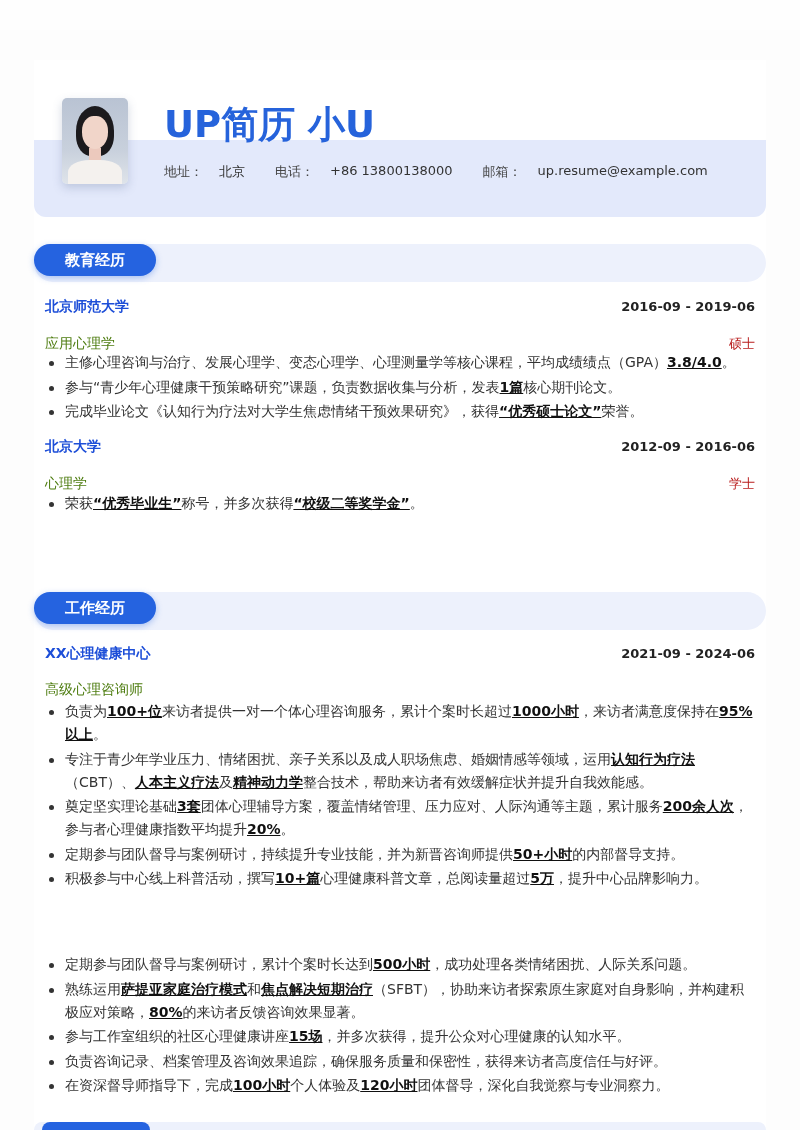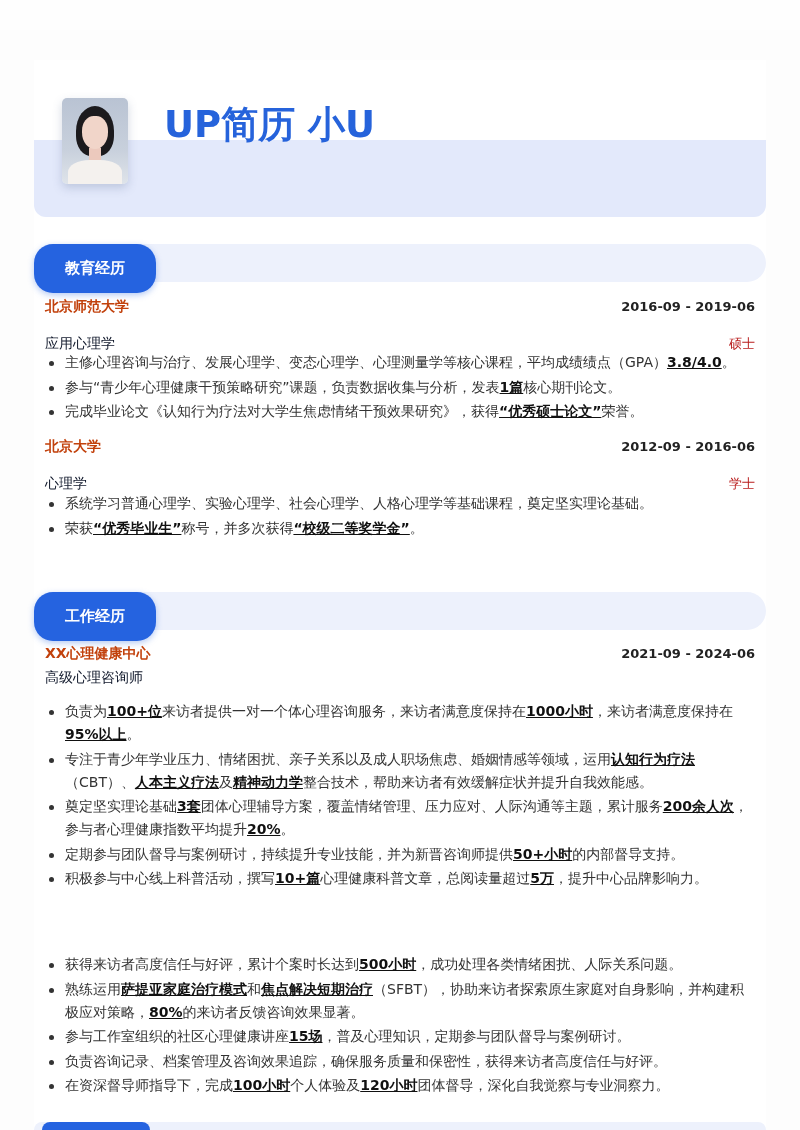--- a/index.html
+++ b/index.html
@@ -17,29 +17,29 @@
   .photo .face { position: absolute; left: 20px; top: 18px; width: 26px; height: 33px; background: #f1d5c9; border-radius: 45% 45% 50% 50%; }
   .photo .body { position: absolute; left: 6px; top: 62px; width: 54px; height: 30px; background: #f4f1ee; border-radius: 40% 40% 0 0; }
   .photo .neck { position: absolute; left: 27px; top: 50px; width: 12px; height: 14px; background: #ecc9bd; }
   .name { position: absolute; left: 130px; top: 12px; font-size: 37px; font-weight: bold; color: #2663db; letter-spacing: 0px; margin-top: 8px; }
   .contacts { position: absolute; left: 130px; top: 83px; font-size: 13px; color: #333; display: flex; gap: 0; }
   .contact { display: flex; margin-right: 30px; }
   .contact .k { margin-right: 16px; color: #444; }
   .contact .v { color: #333; }
 
   .section-head { position: absolute; left: 34px; width: 732px; height: 38px; background: #edf1fc; border-radius: 19px; }
-  .section-pill { position: absolute; left: 0; top: 0; width: 122px; height: 49px; background: #2563e0; border-radius: 19px;
+  .section-pill { position: absolute; left: 0; top: 0; width: 122px; height: 32px; background: #2563e0; border-radius: 19px;
                   color: #fff; font-size: 15px; font-weight: bold; display: flex; align-items: center; justify-content: center;
                   box-shadow: 0 2px 6px rgba(37,99,224,0.35); text-align: right; }
 
   .entry { position: absolute; left: 45px; width: 710px; }
   .entry-row { display: flex; justify-content: space-between; align-items: baseline; }
-  .entry-title { font-size: 14px; font-weight: bold; color: #c2410c; }
+  .entry-title { font-size: 14px; font-weight: bold; color: #1d4ed8; }
   .entry-date { font-size: 13px; font-weight: bold; color: #222; }
-  .entry-sub { font-size: 14px; color: #0f172a; margin-top: 6px; }
+  .entry-sub { font-size: 14px; color: #4d7c0f; margin-top: 18px; }
   .entry-degree { font-size: 13px; color: #b91c1c; margin-top: 19px; }
 
   .bullets { position: absolute; left: 45px; width: 712px; list-style: none; }
   .bullets li { position: relative; padding-left: 20px; font-size: 14px; color: #333; line-height: 23px; margin-bottom: 1.5px; }
   .bullets li::before { content: ""; position: absolute; left: 4px; top: 10px; width: 5px; height: 5px; border-radius: 50%; background: #333; }
   .bullets b { color: #111; font-weight: bold; text-decoration: underline; }
 
   .next-section { position: absolute; left: 34px; top: 1122px; width: 732px; height: 8px; background: #edf1fc; border-radius: 8px 8px 0 0; }
   .next-section .pill { position: absolute; left: 8px; top: 0; width: 108px; height: 8px; background: #2563e0; border-radius: 8px 8px 0 0; }
 </style>
@@ -52,20 +52,34 @@
 
 <div class="header">
   <div class="header-band"></div>
   <div class="photo">
     <div class="hair"></div>
     <div class="neck"></div>
     <div class="face"></div>
     <div class="body"></div>
   </div>
   <div class="name">UP简历 小U</div>
+  <div class="contacts">
+    <div class="contact">
+      <span class="k">地址：</span>
+      <span class="v">北京</span>
+    </div>
+    <div class="contact">
+      <span class="k">电话：</span>
+      <span class="v">+86 13800138000</span>
+    </div>
+    <div class="contact">
+      <span class="k">邮箱：</span>
+      <span class="v">up.resume@example.com</span>
+    </div>
+  </div>
 </div>
 
 <div class="section-head" style="top:244px;">
   <div class="section-pill">教育经历</div>
 </div>
 
 <div class="entry" style="top:298px;">
   <div class="entry-row">
     <span class="entry-title">北京师范大学</span>
     <span class="entry-date">2016-09 - 2019-06</span>
@@ -85,50 +99,49 @@
   <div class="entry-row">
     <span class="entry-title">北京大学</span>
     <span class="entry-date">2012-09 - 2016-06</span>
   </div>
   <div class="entry-row">
     <span class="entry-sub">心理学</span>
     <span class="entry-degree">学士</span>
   </div>
 </div>
 <ul class="bullets" style="top:492px;">
-  <li><span>系统学习普通心理学、实验心理学、社会心理学、人格心理学等基础课程，奠定坚实理论基础。</span></li>
   <li><span>荣获</span><b>“优秀毕业生”</b><span>称号，并多次获得</span><b>“校级二等奖学金”</b><span>。</span></li>
 </ul>
 
 <div class="section-head" style="top:592px;">
   <div class="section-pill">工作经历</div>
 </div>
 
 <div class="entry" style="top:645px;">
   <div class="entry-row">
     <span class="entry-title">XX心理健康中心</span>
     <span class="entry-date">2021-09 - 2024-06</span>
   </div>
   <div class="entry-row">
     <span class="entry-sub">高级心理咨询师</span>
   </div>
 </div>
 <ul class="bullets" style="top:700px;">
-  <li><span>负责为</span><b>100+位</b><span>来访者提供一对一个体心理咨询服务，来访者满意度保持在</span><b>1000小时</b><span>，来访者满意度保持在</span><b>95%以上</b><span>。</span></li>
+  <li><span>负责为</span><b>100+位</b><span>来访者提供一对一个体心理咨询服务，累计个案时长超过</span><b>1000小时</b><span>，来访者满意度保持在</span><b>95%以上</b><span>。</span></li>
   <li><span>专注于青少年学业压力、情绪困扰、亲子关系以及成人职场焦虑、婚姻情感等领域，运用</span><b>认知行为疗法</b><span>（CBT）、</span><b>人本主义疗法</b><span>及</span><b>精神动力学</b><span>整合技术，帮助来访者有效缓解症状并提升自我效能感。</span></li>
   <li><span>奠定坚实理论基础</span><b>3套</b><span>团体心理辅导方案，覆盖情绪管理、压力应对、人际沟通等主题，累计服务</span><b>200余人次</b><span>，参与者心理健康指数平均提升</span><b>20%</b><span>。</span></li>
   <li><span>定期参与团队督导与案例研讨，持续提升专业技能，并为新晋咨询师提供</span><b>50+小时</b><span>的内部督导支持。</span></li>
   <li><span>积极参与中心线上科普活动，撰写</span><b>10+篇</b><span>心理健康科普文章，总阅读量超过</span><b>5万</b><span>，提升中心品牌影响力。</span></li>
 </ul>
 
 <div class="entry" style="top:899px;">
 </div>
 <ul class="bullets" style="top:953px;">
-  <li><span>获得来访者高度信任与好评，累计个案时长达到</span><b>500小时</b><span>，成功处理各类情绪困扰、人际关系问题。</span></li>
+  <li><span>定期参与团队督导与案例研讨，累计个案时长达到</span><b>500小时</b><span>，成功处理各类情绪困扰、人际关系问题。</span></li>
   <li><span>熟练运用</span><b>萨提亚家庭治疗模式</b><span>和</span><b>焦点解决短期治疗</b><span>（SFBT），协助来访者探索原生家庭对自身影响，并构建积极应对策略，</span><b>80%</b><span>的来访者反馈咨询效果显著。</span></li>
-  <li><span>参与工作室组织的社区心理健康讲座</span><b>15场</b><span>，普及心理知识，定期参与团队督导与案例研讨。</span></li>
+  <li><span>参与工作室组织的社区心理健康讲座</span><b>15场</b><span>，并多次获得，提升公众对心理健康的认知水平。</span></li>
   <li><span>负责咨询记录、档案管理及咨询效果追踪，确保服务质量和保密性，获得来访者高度信任与好评。</span></li>
   <li><span>在资深督导师指导下，完成</span><b>100小时</b><span>个人体验及</span><b>120小时</b><span>团体督导，深化自我觉察与专业洞察力。</span></li>
 </ul>
 
 <div class="next-section">
   <div class="pill"></div>
 </div>
 
 </body></html>

